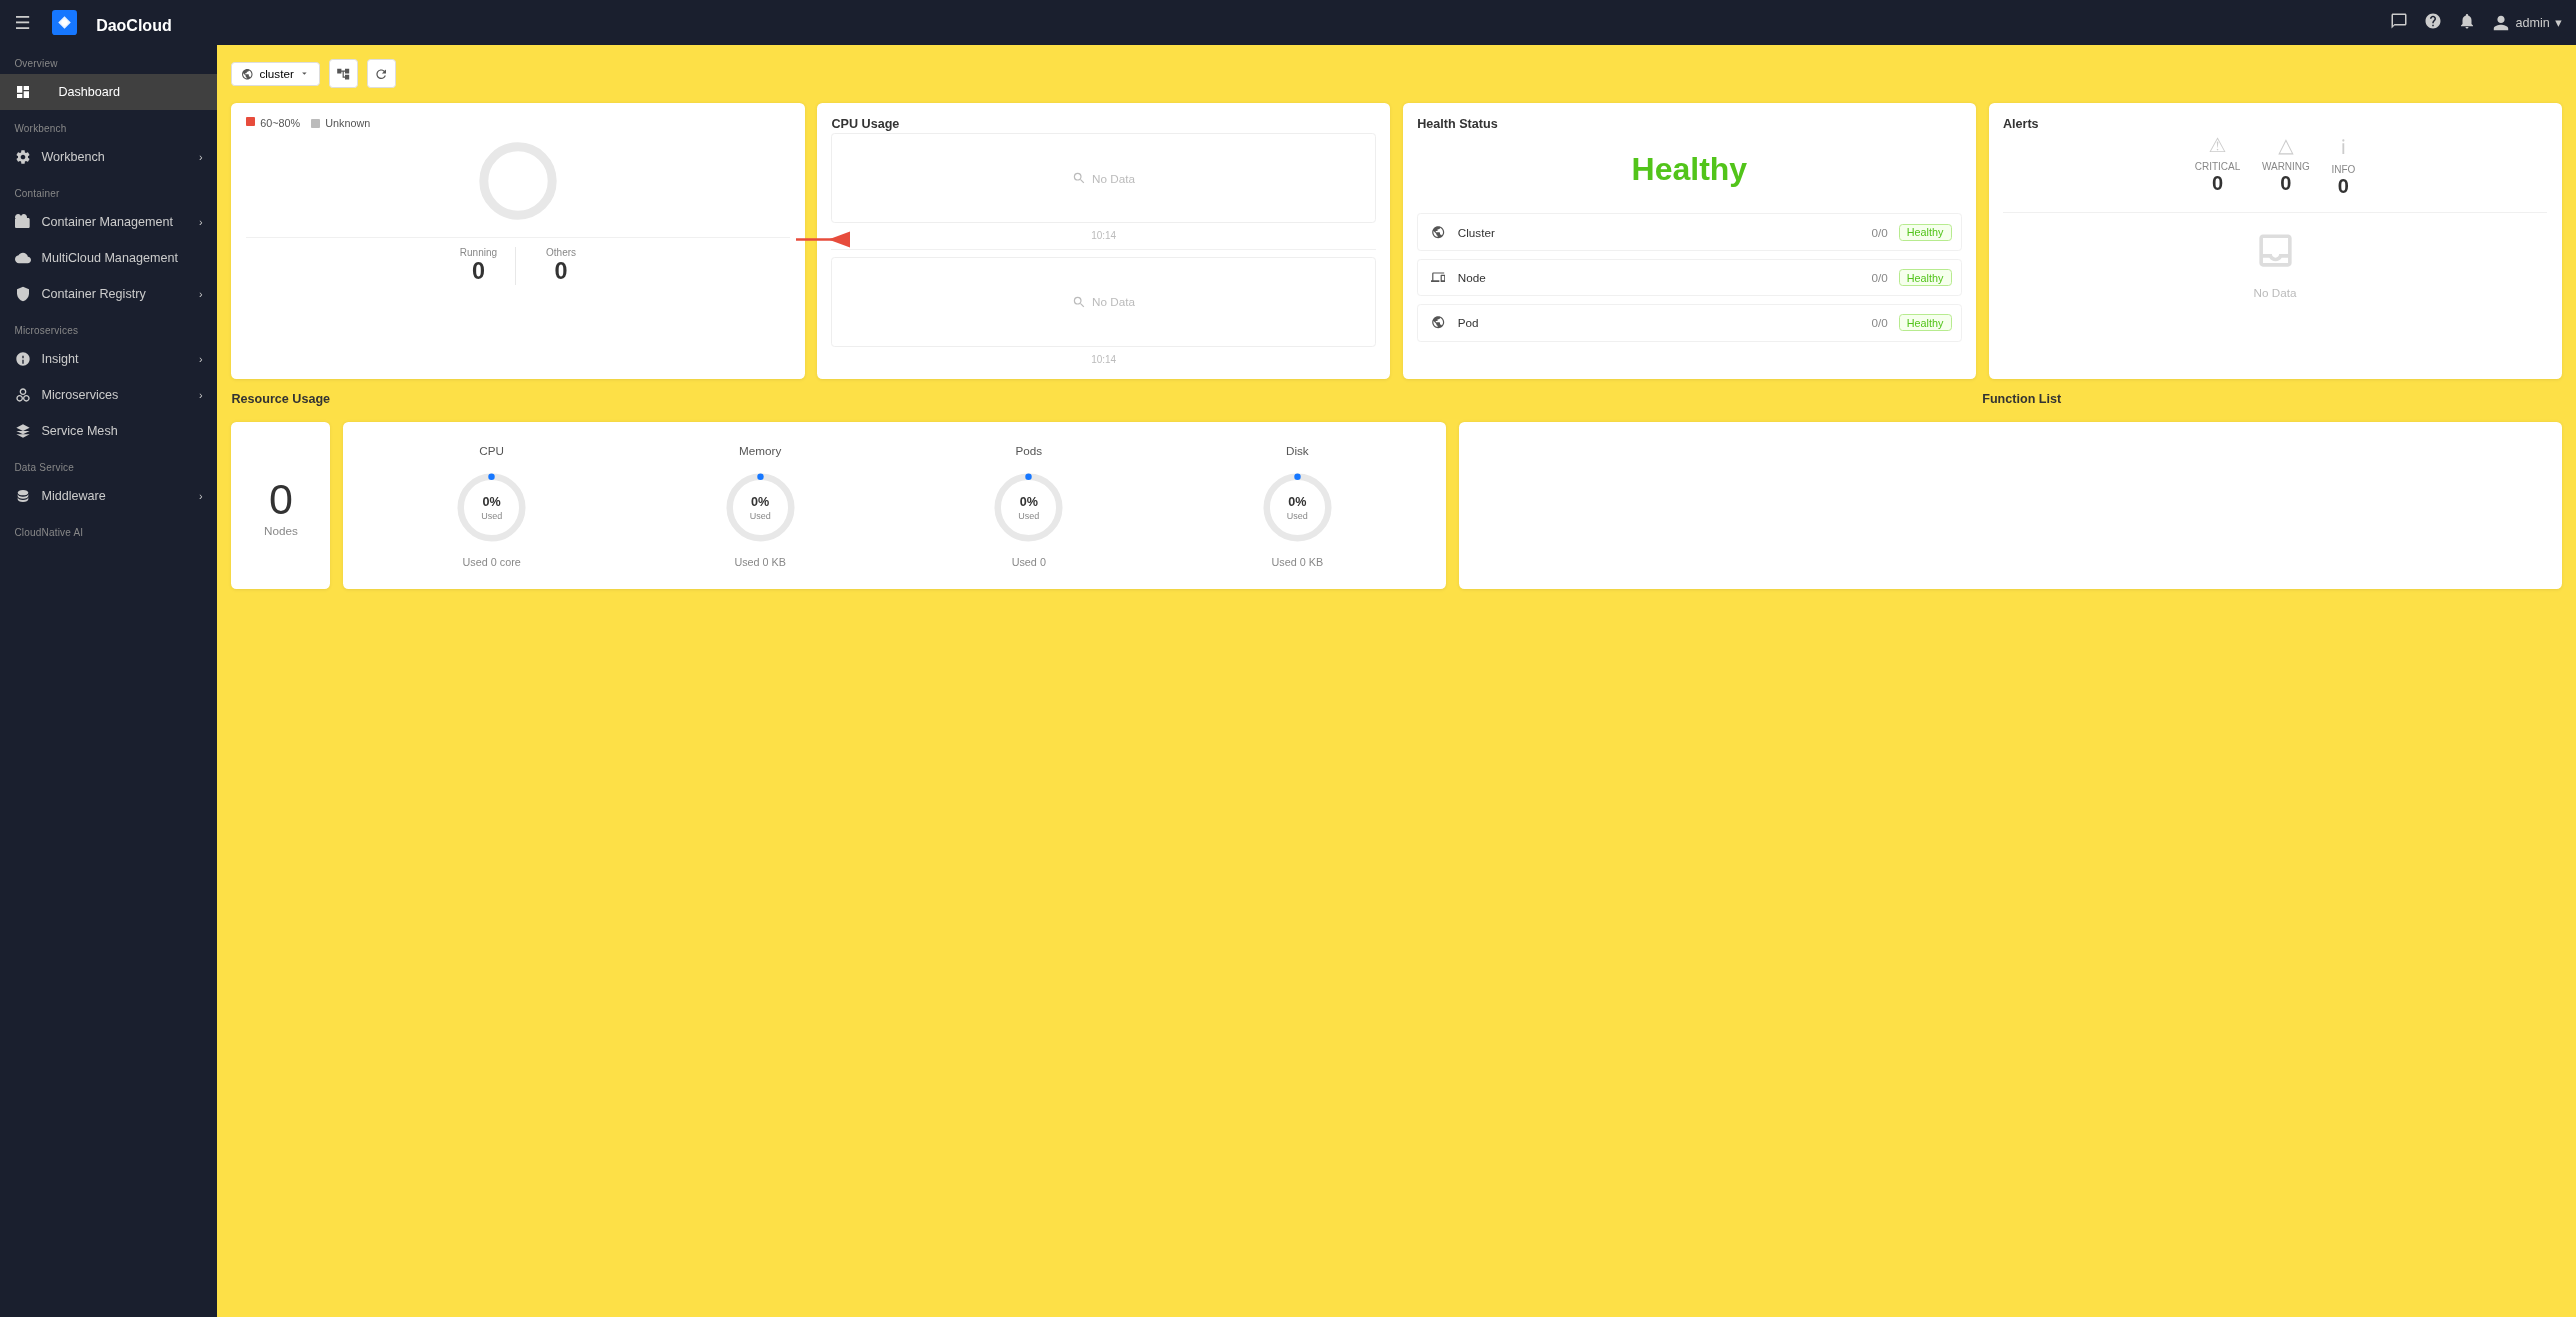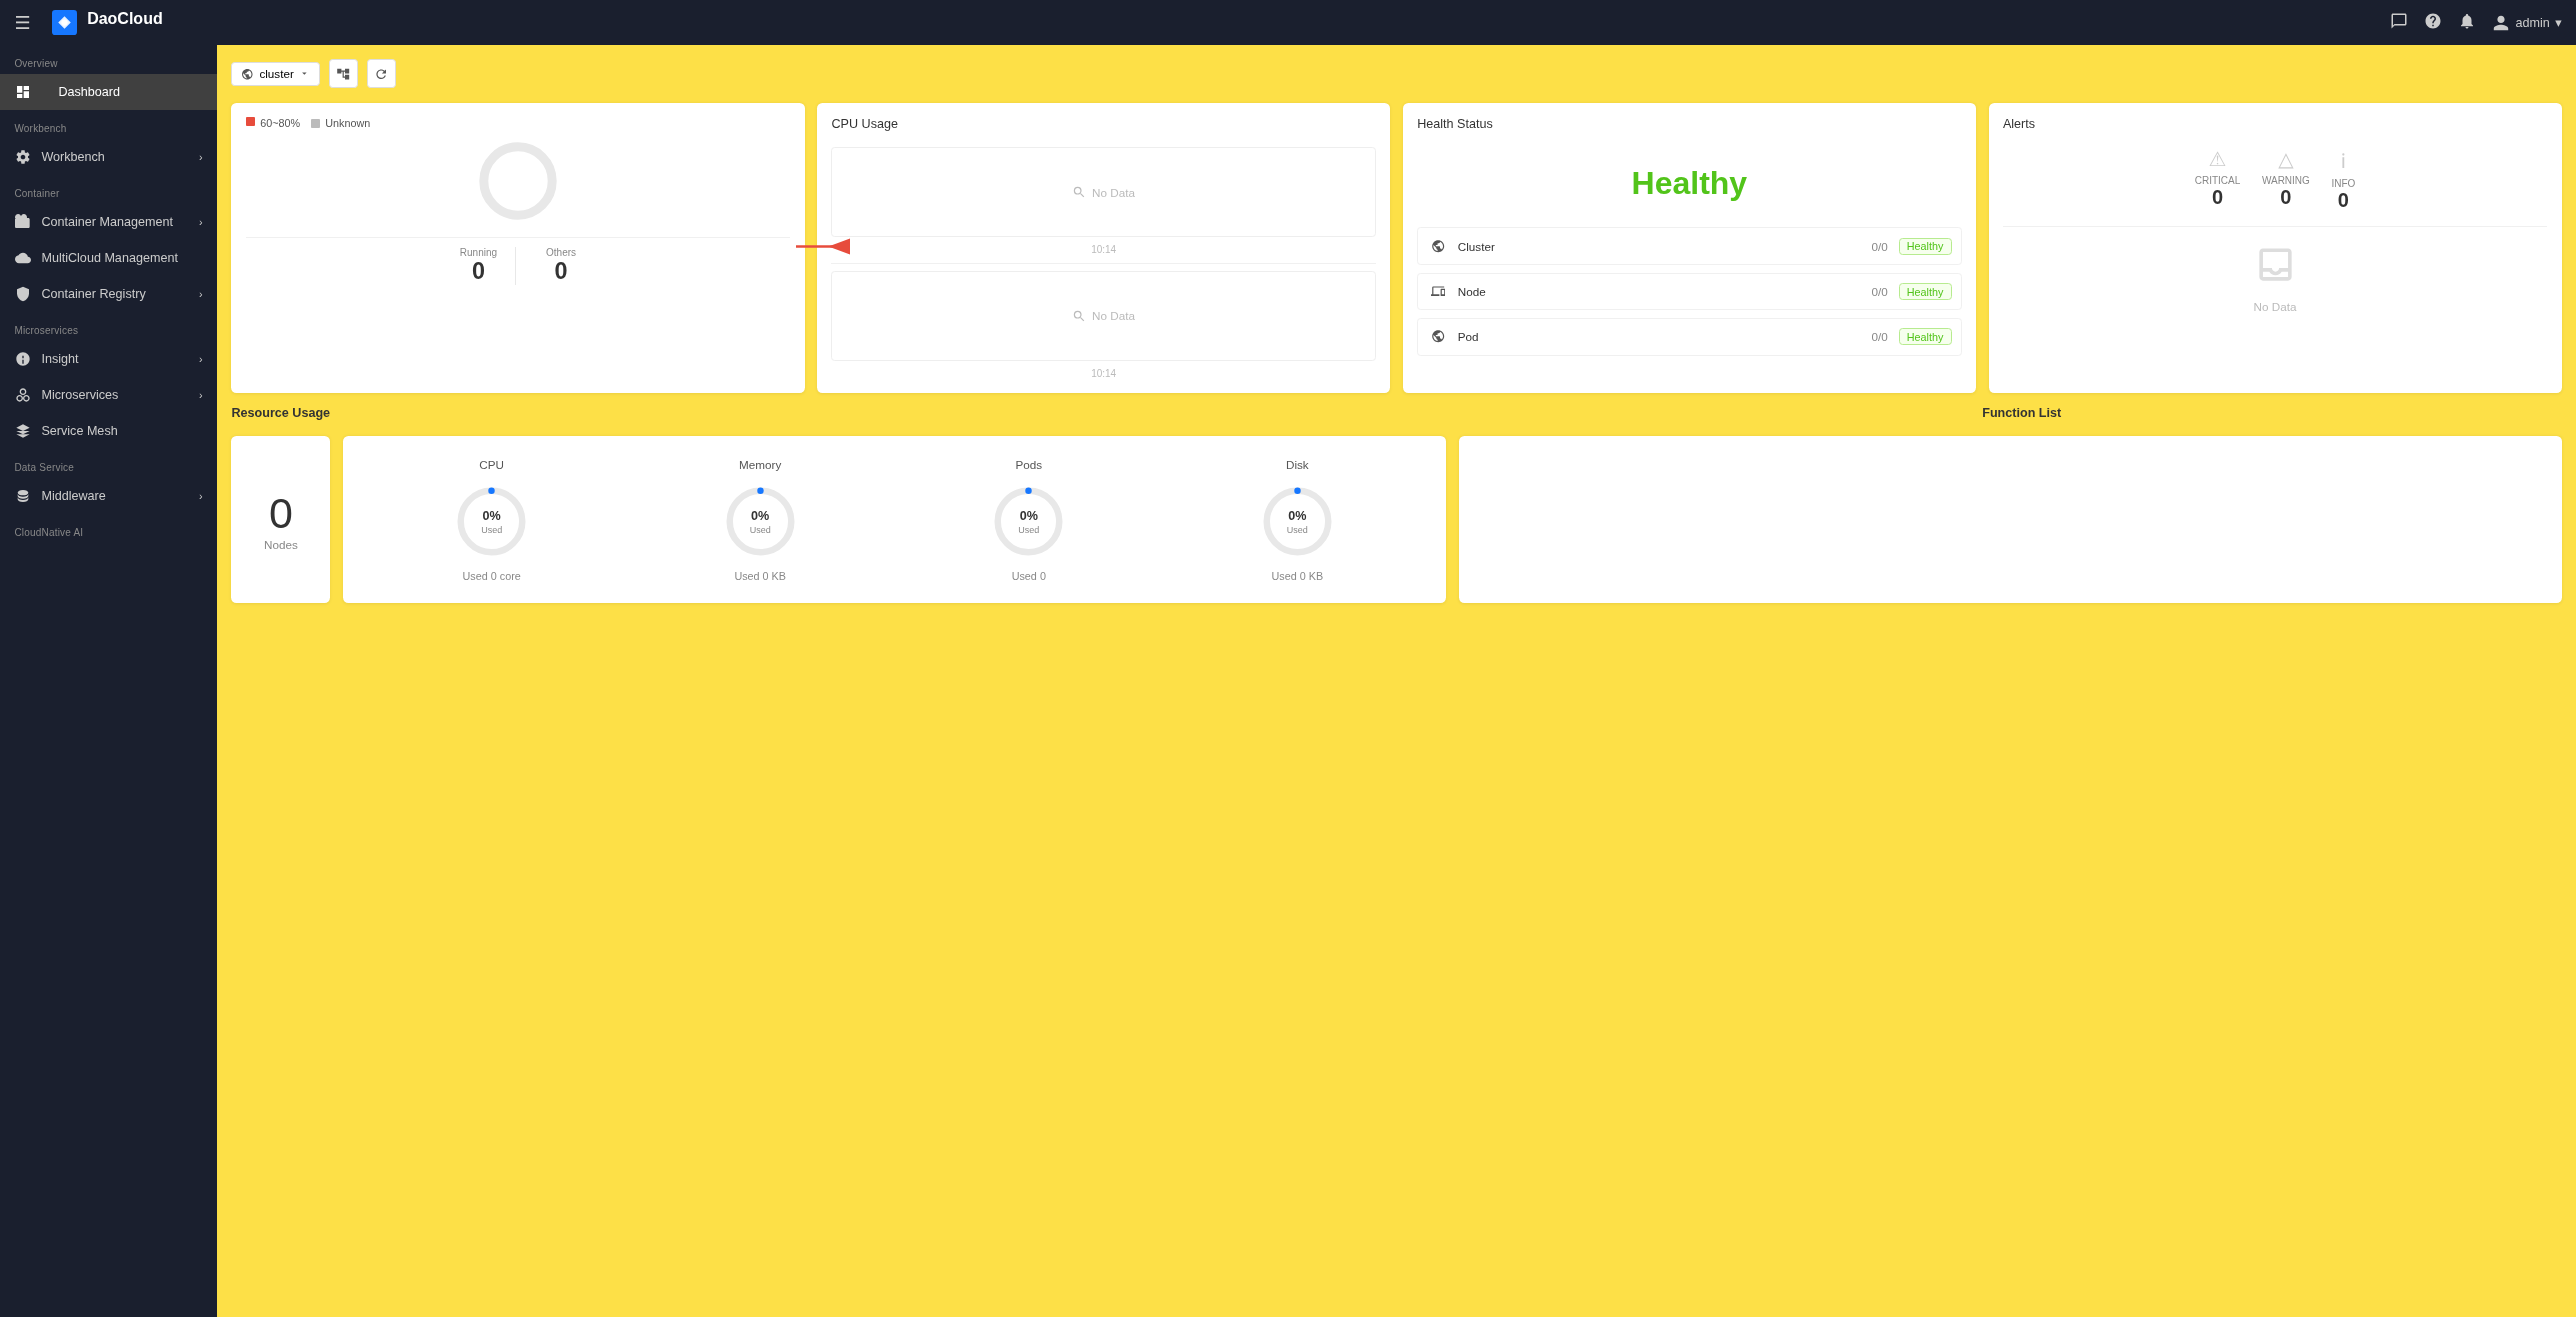--- a/index.html
+++ b/index.html
@@ -10,21 +10,21 @@
       background: #1a1f2e;
       color: #fff;
       height: 45px;
       display: flex;
       align-items: center;
       padding: 0 14.4px;
       flex-shrink: 0;
       z-index: 100;
     }
     .topnav-left { display: flex; align-items: center; gap: 10.8px; flex: 1; }
-    .topnav-brand { display: flex; align-items: flex-start; gap: 10px; font-size: 16px; font-weight: 600; }
+    .topnav-brand { display: flex; align-items: flex-end; gap: 19px; font-size: 16px; font-weight: 600; }
     .topnav-brand svg { width: 25px; height: 25px; }
     .topnav-right { display: flex; align-items: center; gap: 16px; }
     .topnav-right .icon-btn { color: #ccc; cursor: pointer; font-size: 16px; }
     .user-info { display: flex; align-items: center; gap: 5.4px; color: #ccc; cursor: pointer; font-size: 12.6px; }
     .hamburger { font-size: 18px; cursor: pointer; color: #ccc; margin-right: 10.8px; }
 
     
     .app-body { display: flex; flex: 1; overflow: hidden; }
 
     
@@ -72,21 +72,21 @@
       padding: 4.5px 9px; font-size: 11.7px; display: flex; align-items: center; gap: 5.4px; cursor: pointer;
     }
     .topbar-icon-btn {
       width: 29px; height: 29px; background: #fff; border: 0.9px solid #ddd; border-radius: 3.6px;
       display: flex; align-items: center; justify-content: center; cursor: pointer; font-size: 14.4px; color: #555;
     }
     .card {
       background: #fff; border-radius: 5.4px; padding: 14.4px;
       box-shadow: 0 0.9px 3.6px rgba(0,0,0,0.08);
     }
-    .card-title { font-size: 12.6px; font-weight: 400; color: #333; margin-bottom: 16px; }
+    .card-title { font-size: 12.6px; font-weight: 700; color: #333; margin-bottom: 2px; }
 
     
     .usage-card { }
     .no-data-area {
       height: 90px; border: 0.9px solid #eee; border-radius: 3.6px;
       display: flex; align-items: center; justify-content: center;
       color: #bbb; font-size: 11.7px; gap: 5.4px; margin-bottom: 3.6px;
     }
     .time-label { font-size: 10px; color: #bbb; text-align: center; padding-top: 3.6px; }
 

